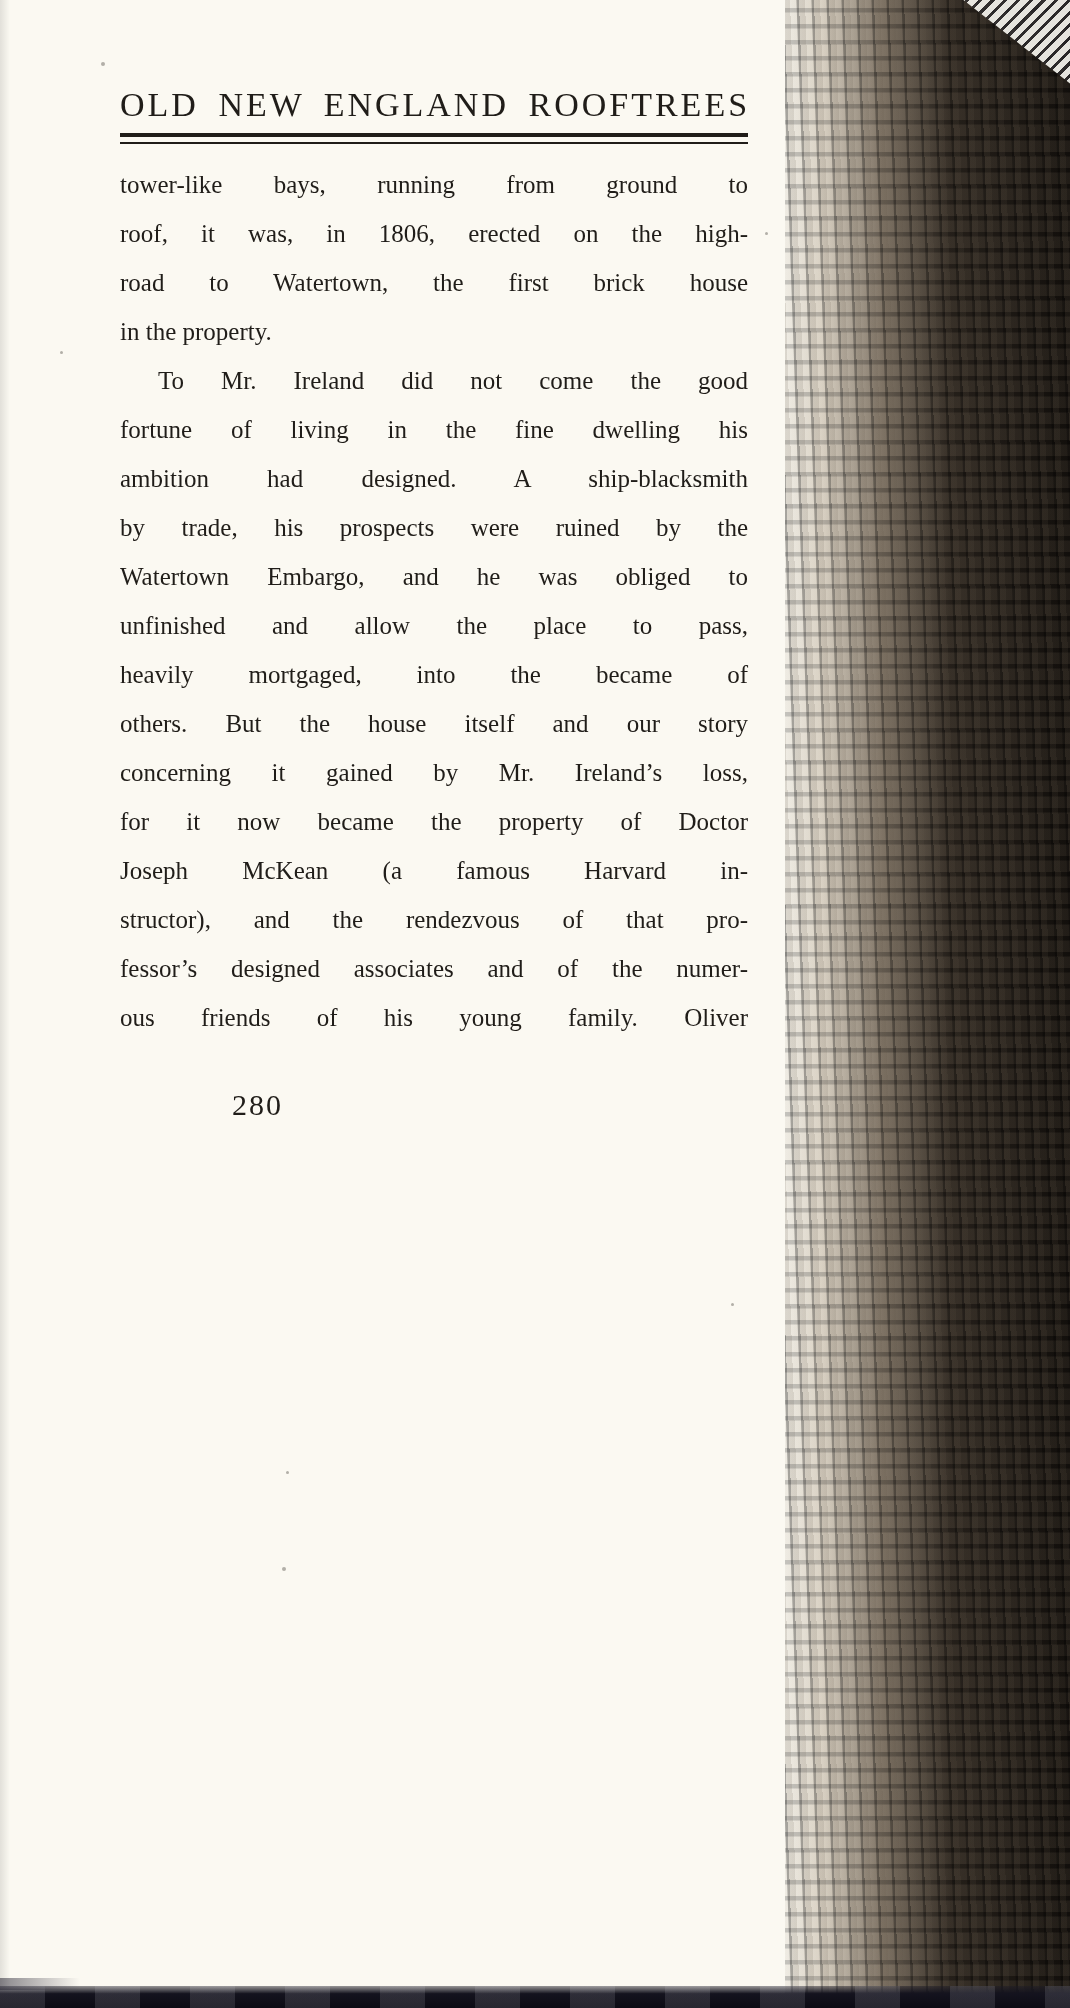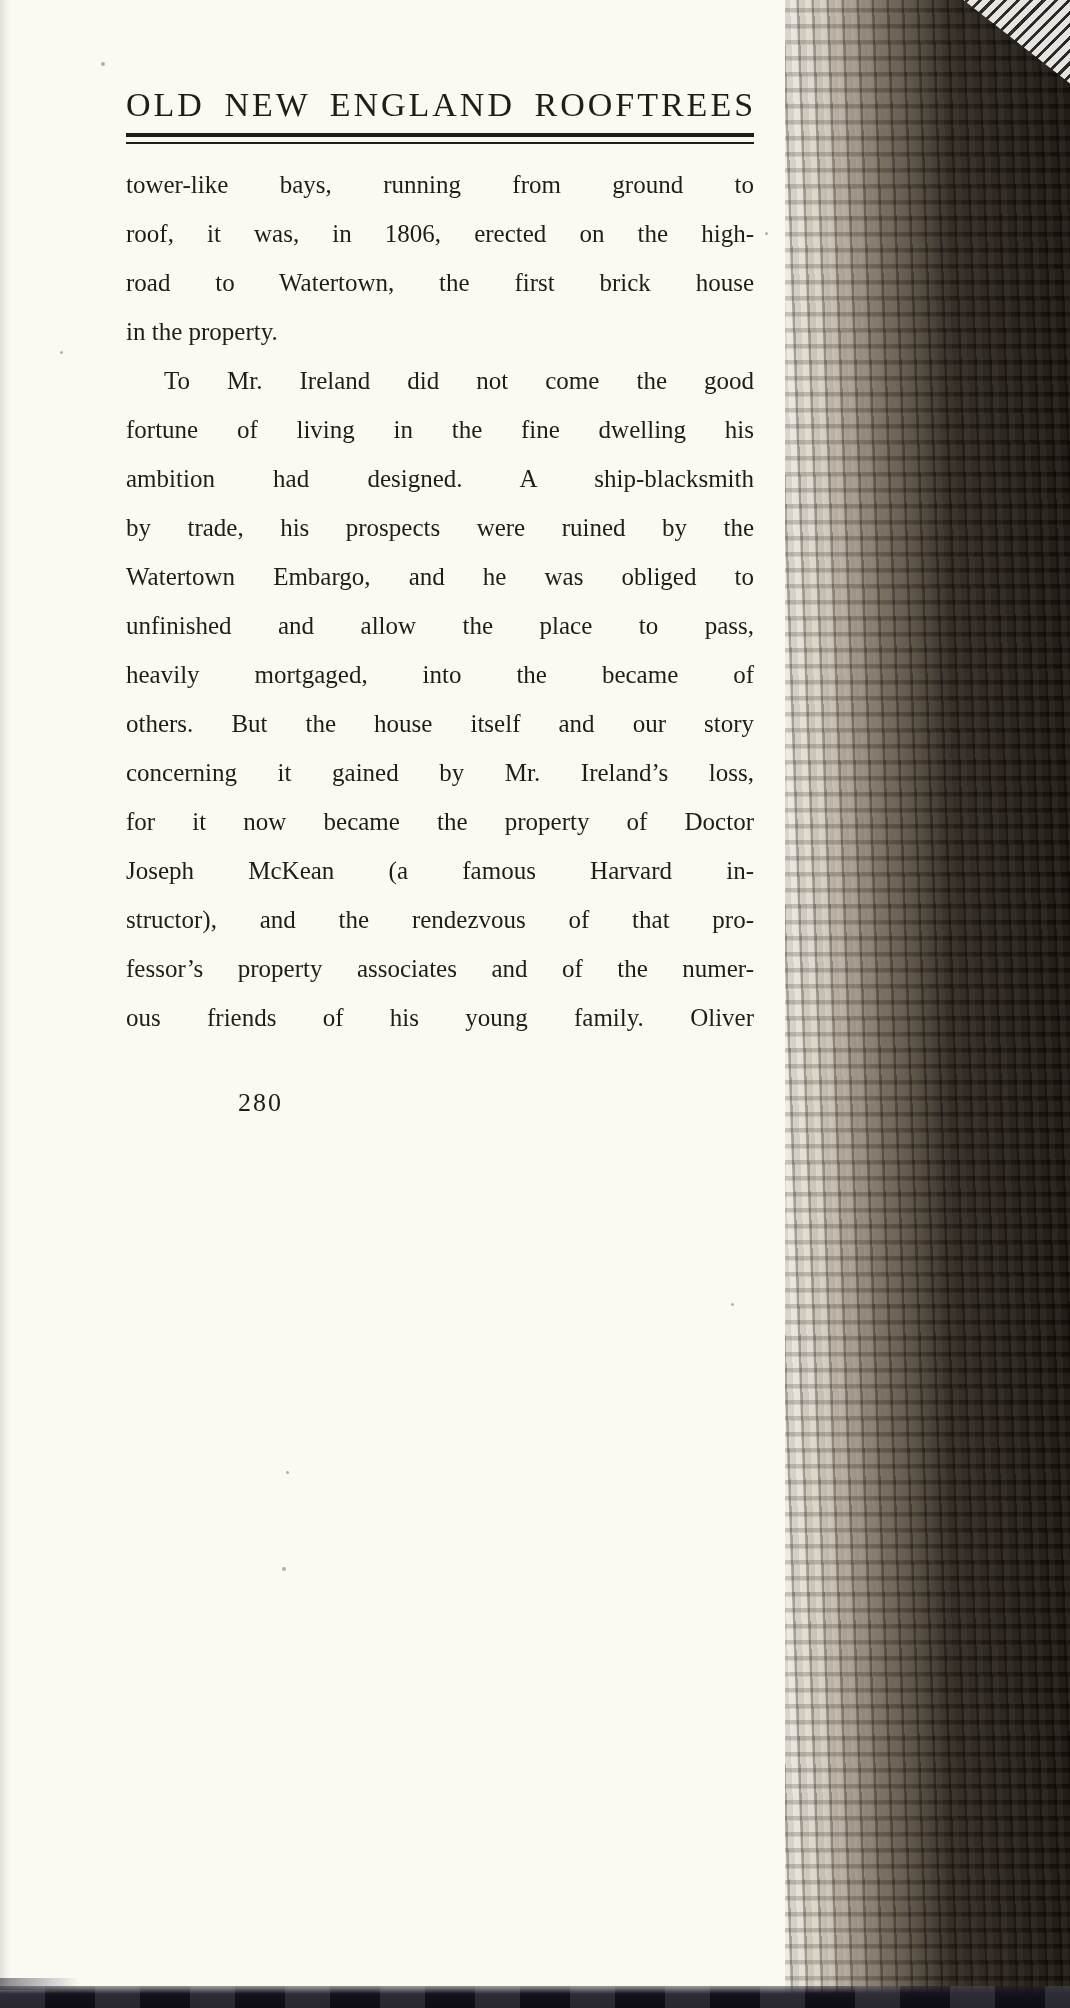--- a/index.html
+++ b/index.html
@@ -11,21 +11,21 @@
     font-family:"Liberation Serif", serif;
     color:var(--ink,#201d19);
   }
   
   .page::before{
     content:"";position:absolute;left:0;top:0;bottom:0;width:10px;
     background:linear-gradient(90deg,rgba(0,0,0,0.10),rgba(0,0,0,0));
     pointer-events:none;
   }
   .text-block{
-    position:absolute;left:120px;top:86px;width:628px;margin-left:6px;
+    position:absolute;left:120px;top:86px;width:628px;
   }
   .running-head{
     text-align:center;
     font-size:34px;
     letter-spacing:3px;
     word-spacing:8px;
     white-space:nowrap;
     color:var(--ink,#201d19);
   }
   .double-rule{
@@ -44,21 +44,21 @@
     height:49px;
     text-align:justify;
     text-align-last:justify;
     white-space:nowrap;
   }
   .line.flush{text-align-last:left;}
   .line.indent{text-indent:38px;}
   .folio{
     margin-top:46px;
     padding-left:112px;
-    font-size:26px;
+    font-size:30px;
     letter-spacing:2px;
   }
   
   .scan-edge-right{
     position:absolute;top:0;right:0;width:285px;height:100%;
     background:
       repeating-linear-gradient(88deg, rgba(0,0,0,0) 0 6px, rgba(0,0,0,0.30) 7px 9px, rgba(95,84,70,0.14) 9px 15px),
       repeating-linear-gradient(0deg, rgba(130,118,100,0.10) 0 11px, rgba(0,0,0,0.22) 12px 16px),
       linear-gradient(90deg, rgba(251,249,242,0) 0%, rgba(170,150,122,0.30) 13%, rgba(92,78,62,0.78) 34%, rgba(40,33,26,0.97) 58%, rgba(23,19,15,1) 100%);
     pointer-events:none;
@@ -108,21 +108,21 @@
           <div class="line">ambition had designed.  A ship-blacksmith</div>
           <div class="line">by trade, his prospects were ruined by the</div>
           <div class="line">Watertown Embargo, and he was obliged to</div>
           <div class="line">unfinished and allow the place to pass,</div>
           <div class="line">heavily mortgaged, into the became of</div>
           <div class="line">others.  But the house itself and our story</div>
           <div class="line">concerning it gained by Mr. Ireland’s loss,</div>
           <div class="line">for it now became the property of Doctor</div>
           <div class="line">Joseph McKean (a famous Harvard in-</div>
           <div class="line">structor), and the rendezvous of that pro-</div>
-          <div class="line">fessor’s property associates and of the numer-</div>
+          <div class="line">fessor’s designed associates and of the numer-</div>
           <div class="line">ous friends of his young family.  Oliver</div>
         </div>
       </div>
     <div class="folio">280</div>
   </div>
 
   <div class="scan-edge-right"></div>
   <div class="scan-corner"></div>
   <div class="scan-edge-bottom"></div>
   <div class="smudge-bl"></div>

